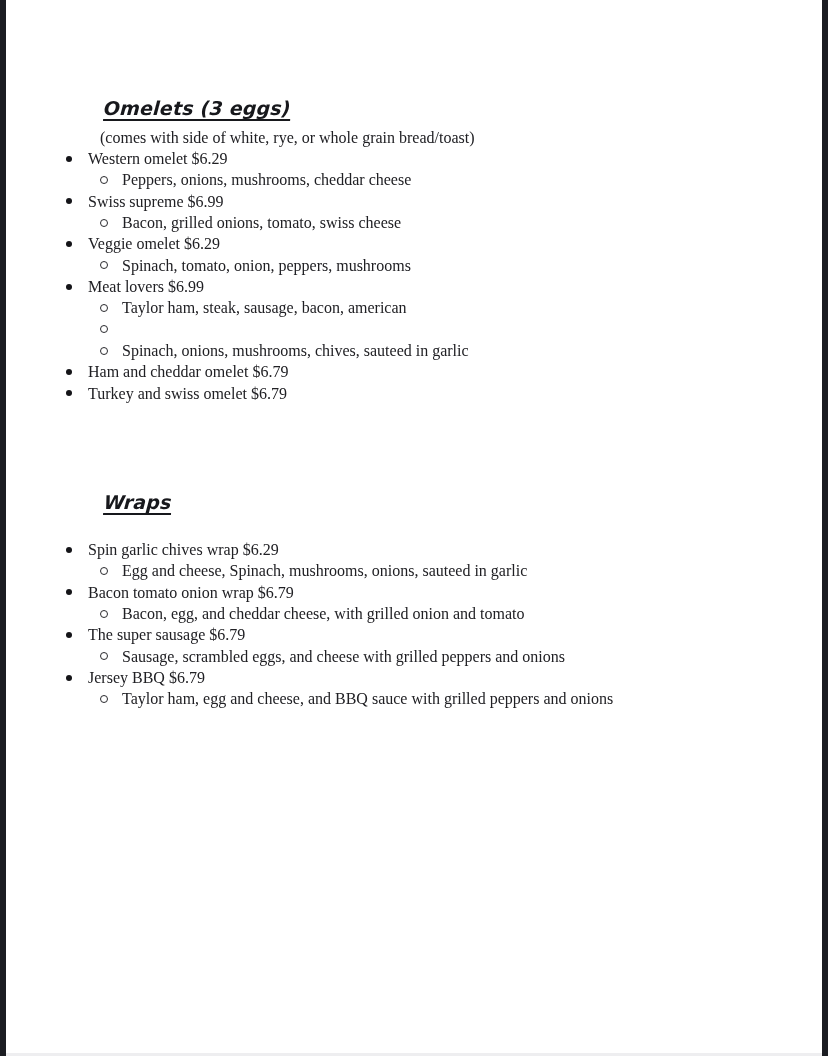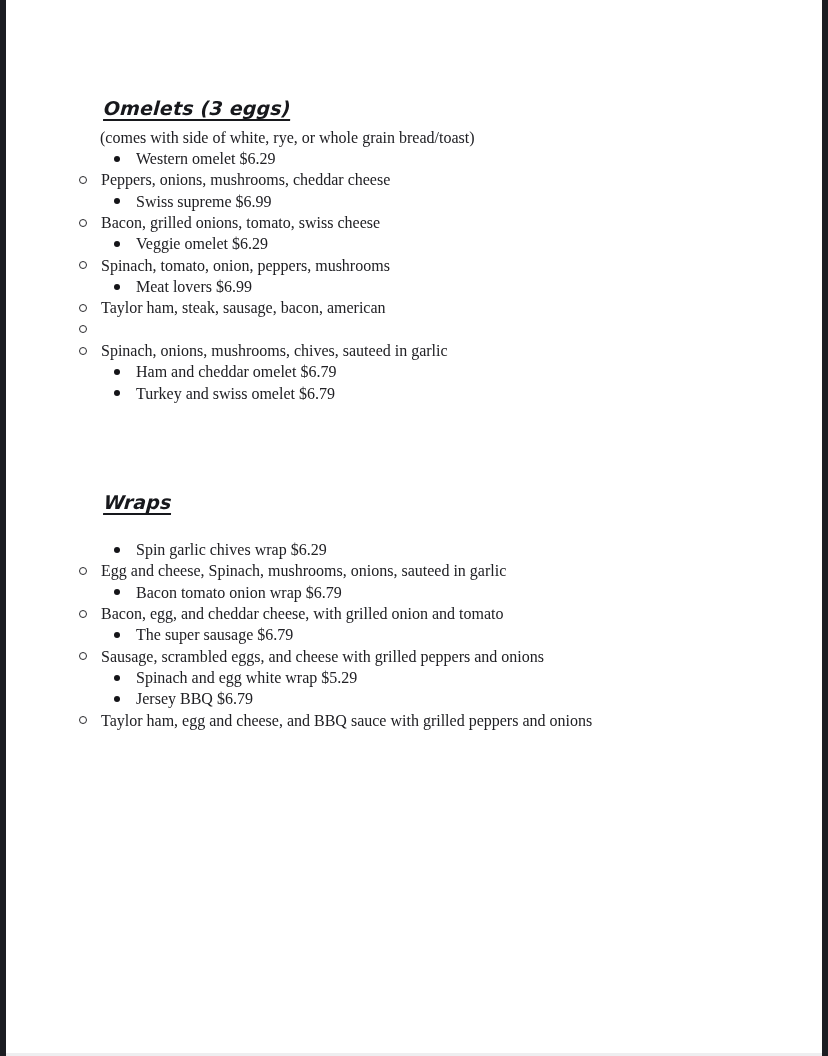--- a/index.html
+++ b/index.html
@@ -78,22 +78,22 @@
   }
   .line {
     display: flex;
     align-items: center;
     height: 21.33px;
     font-size: 16px;
     line-height: 21.33px;
     color: #202024;
     white-space: pre;
   }
-  .lvl1 { padding-left: 114px; }
-  .lvl2 { padding-left: 79px; font-family: Liberation Serif, serif; }
+  .lvl1 { padding-left: 66px; }
+  .lvl2 { padding-left: 100px; font-family: Liberation Serif, serif; }
   .b1 {
     flex: 0 0 auto;
     width: 6px; height: 6px;
     border-radius: 50%;
     background: #141418;
     margin-right: 16px;
   }
   .b2 {
     flex: 0 0 auto;
     width: 8px; height: 8px;
@@ -126,17 +126,16 @@
         <div class="line lvl1"><span class="b1"></span><span class="txt">Ham and cheddar omelet $6.79</span></div>
         <div class="line lvl1"><span class="b1"></span><span class="txt">Turkey and swiss omelet $6.79</span></div>
       </div></section>
     <section class="menu-section"><h2 class="section-title">Wraps</h2><div class="menu-list gap-top">
         <div class="line lvl1"><span class="b1"></span><span class="txt">Spin garlic chives wrap $6.29</span></div>
         <div class="line lvl2"><span class="b2"></span><span class="txt">Egg and cheese, Spinach, mushrooms, onions, sauteed in garlic</span></div>
         <div class="line lvl1"><span class="b1"></span><span class="txt">Bacon tomato onion wrap $6.79</span></div>
         <div class="line lvl2"><span class="b2"></span><span class="txt">Bacon, egg, and cheddar cheese, with grilled onion and tomato</span></div>
         <div class="line lvl1"><span class="b1"></span><span class="txt">The super sausage $6.79</span></div>
         <div class="line lvl2"><span class="b2"></span><span class="txt">Sausage, scrambled eggs, and cheese with grilled peppers and onions</span></div>
-        <div class="line lvl1"><span class="b1"></span><span class="txt">Spinach and egg white wrap $5.29</span></div>
         <div class="line lvl1"><span class="b1"></span><span class="txt">Jersey BBQ $6.79</span></div>
         <div class="line lvl2"><span class="b2"></span><span class="txt">Taylor ham, egg and cheese, and BBQ sauce with grilled peppers and onions</span></div>
       </div></section>
   </div>
 
 </body></html>

